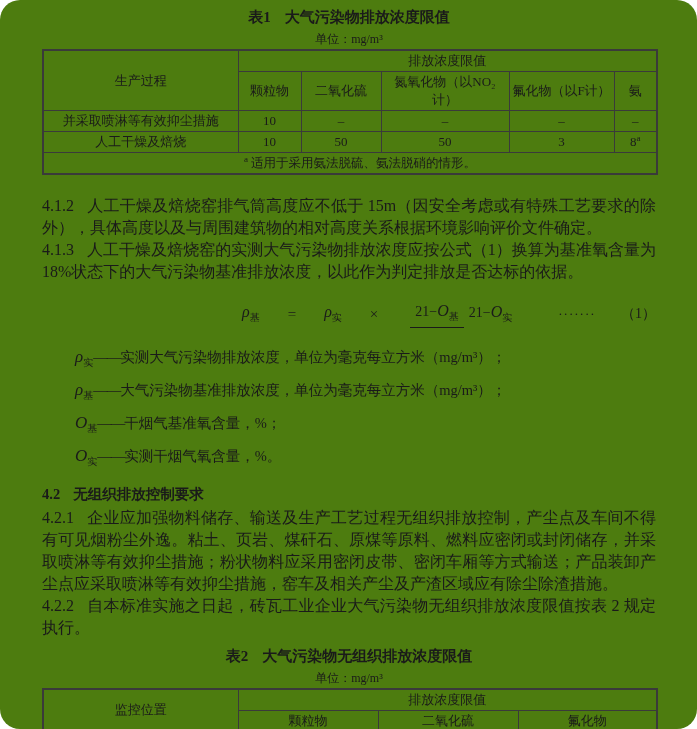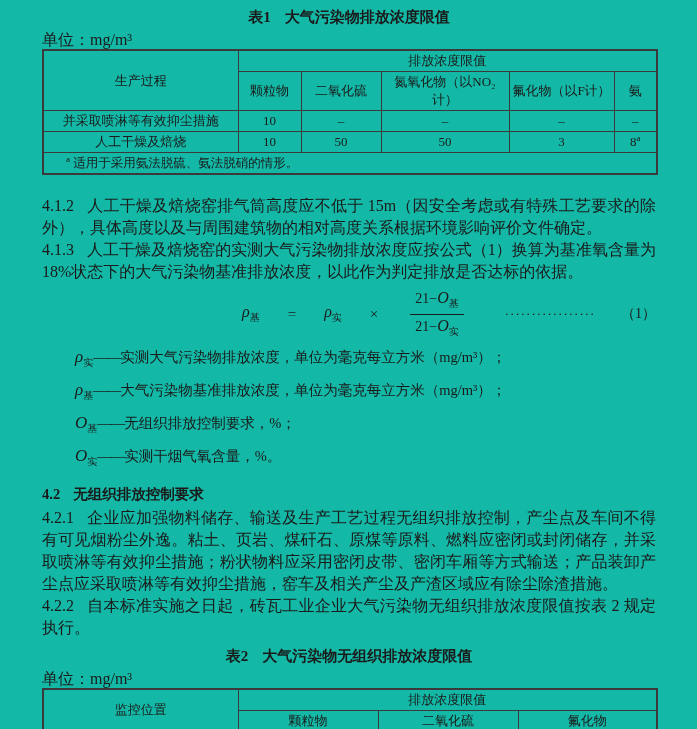--- a/index.html
+++ b/index.html
@@ -5,55 +5,56 @@
   * { box-sizing: border-box; }
   html, body {
     margin: 0; padding: 0;
     background: #ffffff;
     color: #1a1a1a;
     font-family: "Liberation Serif", "DejaVu Serif", serif;
   }
   .page {
     width: 697px; height: 729px;
     overflow: hidden;
-    background: #14b8a6;
+    background: #4d7c0f;
     padding: 8px 41px 0 42px;
+    border-radius: 20px;
   }
   .tbl-title {
     text-align: center;
     font-weight: bold;
     font-size: 15px;
     line-height: 19px;
     margin: 0;
   }
   .tbl-title .t-label { margin-right: 14px; }
   .unit-line {
-    text-align: left;
-    font-size: 16px;
+    text-align: center;
+    font-size: 12px;
     line-height: 15px;
     margin: 5px 0 2px 0;
   }
   table {
     border-collapse: collapse;
     table-layout: fixed;
     width: 614px;
     border: 2px solid #3a3a3a;
   }
   td {
     border: 1px solid #3a3a3a;
     text-align: center;
     vertical-align: middle;
     font-size: 13px;
     height: 19px;
     padding: 1px 2px;
     overflow: hidden;
   }
   td sup { font-size: 9px; }
   td.footnote-cell {
-    text-align: left;
+    text-align: center;
     font-size: 12.5px;
     padding-left: 22px;
     height: 20px;
   }
   .para {
     font-size: 16px;
     line-height: 22px;
     text-align: justify;
     margin: 0;
   }
@@ -73,21 +74,21 @@
     margin: 9px 0 7px 200px;
     font-size: 15px;
     height: 44px;
     gap: 23px;
   }
   .sym { font-style: italic; font-size: 16px; }
   .sym-sub { font-size: 10px; vertical-align: sub; }
   .f-op { margin: 0 5px; }
   .fraction {
     display: inline-flex;
-    flex-direction: column;
+    flex-direction: row;
     text-align: center;
     margin: 0 8px 0 4px;
     font-size: 14px;
     line-height: 19px;
   }
   .fraction .fr-num { border-bottom: 1px solid #1a1a1a; padding: 0 5px 1px 5px; }
   .fraction .fr-den { padding: 1px 5px 0 5px; }
   .dots-leader {
     flex: 1;
     overflow: hidden;
@@ -177,21 +178,21 @@
     <span class="fraction">
       <span class="fr-num"><span>21−</span><span class="sym">O</span><span class="sym-sub">基</span></span>
       <span class="fr-den"><span>21−</span><span class="sym">O</span><span class="sym-sub">实</span></span>
     </span>
     <span class="dots-leader">·······································································</span>
     <span class="eq-number">（1）</span>
   </div>
 
   <div class="def-item"><span class="sym">ρ</span><span class="sym-sub">实</span><span class="def-dash">——</span><span>实测大气污染物排放浓度，单位为毫克每立方米（mg/m³）；</span></div>
   <div class="def-item"><span class="sym">ρ</span><span class="sym-sub">基</span><span class="def-dash">——</span><span>大气污染物基准排放浓度，单位为毫克每立方米（mg/m³）；</span></div>
-  <div class="def-item"><span class="sym">O</span><span class="sym-sub">基</span><span class="def-dash">——</span><span>无组织排放控制要求，%；</span></div>
+  <div class="def-item"><span class="sym">O</span><span class="sym-sub">基</span><span class="def-dash">——</span><span>干烟气基准氧含量，%；</span></div>
   <div class="def-item"><span class="sym">O</span><span class="sym-sub">实</span><span class="def-dash">——</span><span>实测干烟气氧含量，%。</span></div>
 
   <p class="heading"><span class="c-num">4.2</span><span>无组织排放控制要求</span></p>
 
   <p class="para"><span class="c-num">4.2.1</span><span>企业应加强物料储存、输送及生产工艺过程无组织排放控制，产尘点及车间不得有可见烟粉尘外逸。粘土、页岩、煤矸石、原煤等原料、燃料应密闭或封闭储存，并采取喷淋等有效抑尘措施；粉状物料应采用密闭皮带、密闭车厢等方式输送；产品装卸产尘点应采取喷淋等有效抑尘措施，窑车及相关产尘及产渣区域应有除尘除渣措施。</span></p>
 
   <p class="para"><span class="c-num">4.2.2</span><span>自本标准实施之日起，砖瓦工业企业大气污染物无组织排放浓度限值按表 2 规定执行。</span></p>
 
   <p class="tbl-title" style="margin-top:8px"><span class="t-label">表2</span><span>大气污染物无组织排放浓度限值</span></p>
 

